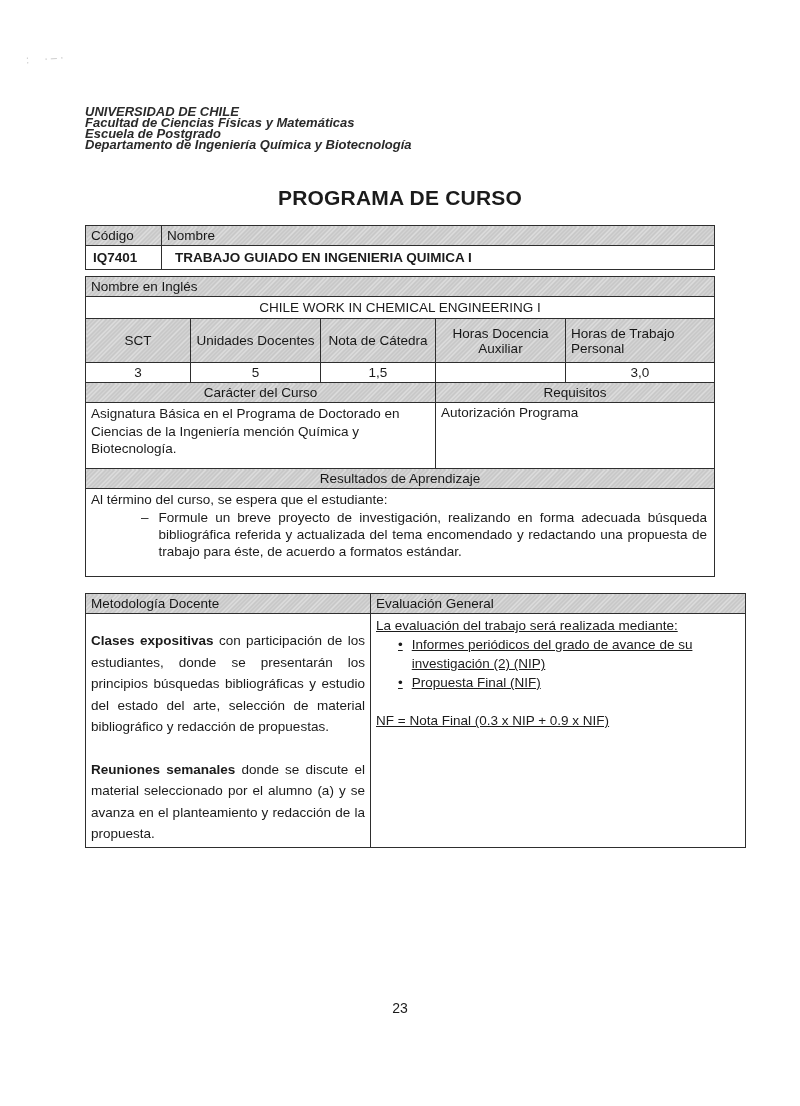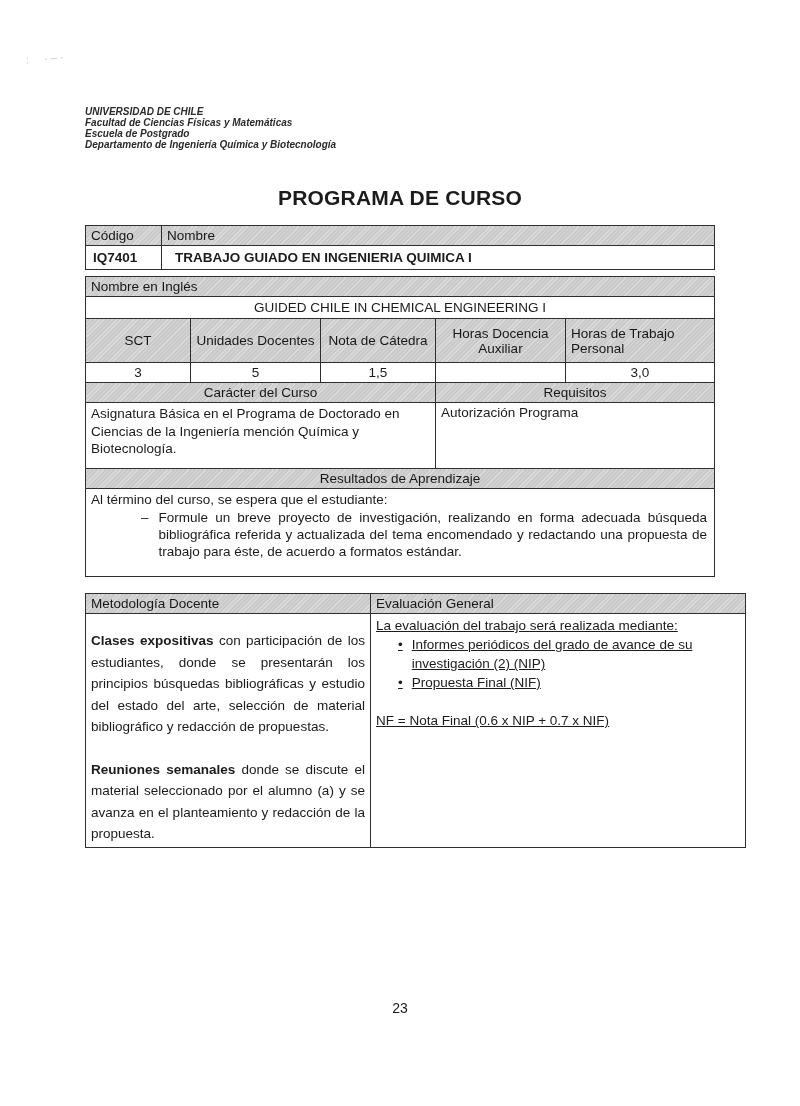--- a/index.html
+++ b/index.html
@@ -13,21 +13,21 @@
     color:#1b1b1b;
     overflow:hidden;
   }
   .scan-artifact {
     position:absolute; left:26px; top:52px;
     color:#c2c2c2; font-size:11px; letter-spacing:3px;
     transform:rotate(-4deg);
   }
   .content { position:absolute; left:85px; top:0; width:630px; }
 
-  .letterhead { margin-top:106px; font-size:10px; line-height:11px; font-style:italic; font-weight:bold; color:#2a2a2a; }
+  .letterhead { margin-top:106px; font-size:13px; line-height:11px; font-style:italic; font-weight:bold; color:#2a2a2a; }
 
   .doc-title { margin-top:36px; text-align:center; font-weight:bold; font-size:21px; letter-spacing:0.2px; }
 
   table.tbl { border-collapse:collapse; table-layout:fixed; }
   table.tbl td {
     border:1.4px solid #2e2e2e;
     font-size:13.5px;
     padding:2px 5px;
     vertical-align:middle;
   }
@@ -121,21 +121,21 @@
           <col style="width:130px">
           <col style="width:115px">
           <col style="width:130px">
           <col>
       </colgroup>
       <tbody>
         <tr>
           <td colspan="5" class="shade hdr-strip">Nombre en Inglés</td>
         </tr>
         <tr>
-          <td colspan="5" class="center guided-row">GUIDED CHILE IN CHEMICAL ENGINEERING I</td>
+          <td colspan="5" class="center guided-row">CHILE WORK IN CHEMICAL ENGINEERING I</td>
         </tr>
         <tr class="row-5hdr">
           <td class="shade center">SCT</td>
           <td class="shade center">Unidades Docentes</td>
           <td class="shade center">Nota de Cátedra</td>
           <td class="shade center">Horas Docencia Auxiliar</td>
           <td class="shade hdr-left">Horas de Trabajo Personal</td>
         </tr>
         <tr class="row-vals">
           <td class="center">3</td>
@@ -185,21 +185,21 @@
           <td class="m-right">
             <div>La evaluación del trabajo será realizada mediante:</div>
             <div class="bullet">
               <span class="bdot">•</span>
               <span>Informes periódicos del grado de avance de su investigación (2) (NIP)</span>
             </div>
             <div class="bullet">
               <span class="bdot">•</span>
               <span>Propuesta Final (NIF)</span>
             </div>
-            <div class="formula">NF = Nota Final (0.6 x NIP  + 0.7 x NIF)</div>
+            <div class="formula">NF = Nota Final (0.3 x NIP  + 0.9 x NIF)</div>
           </td>
         </tr>
       </tbody>
     </table>
 
   </div>
 
   <div class="page-number">23</div>
 </div>
 

